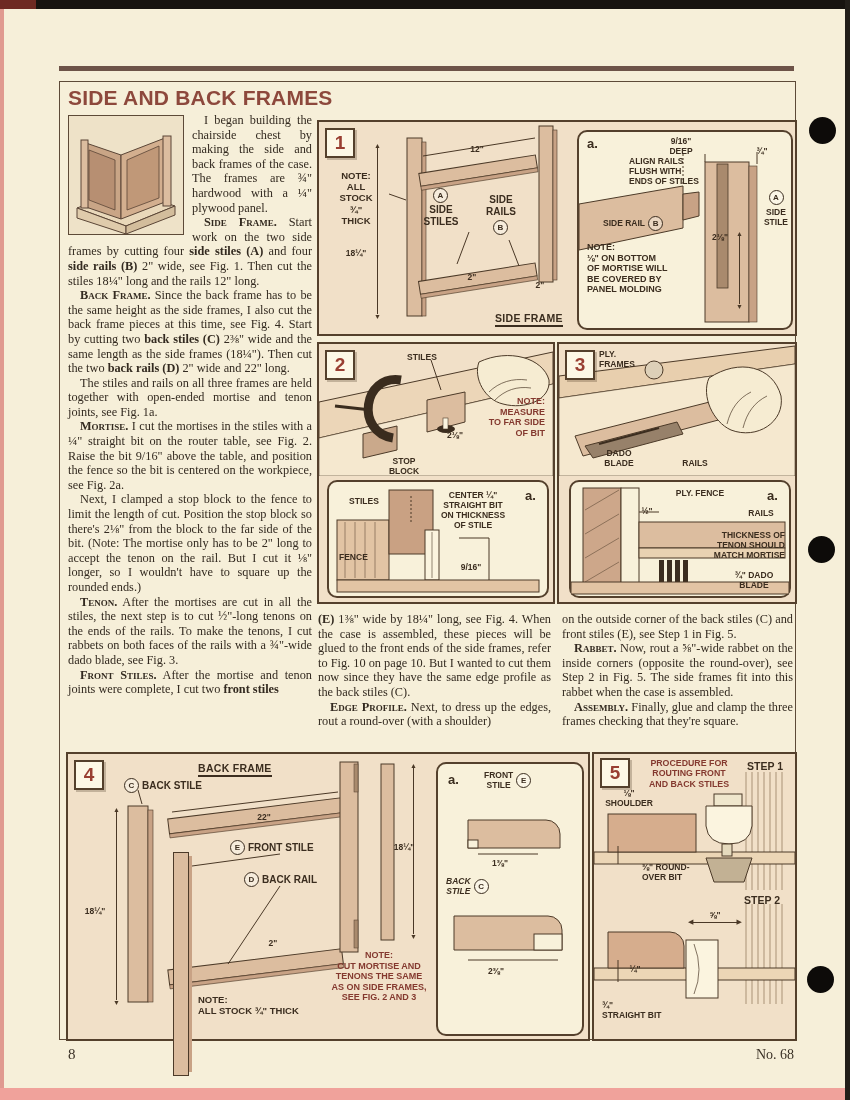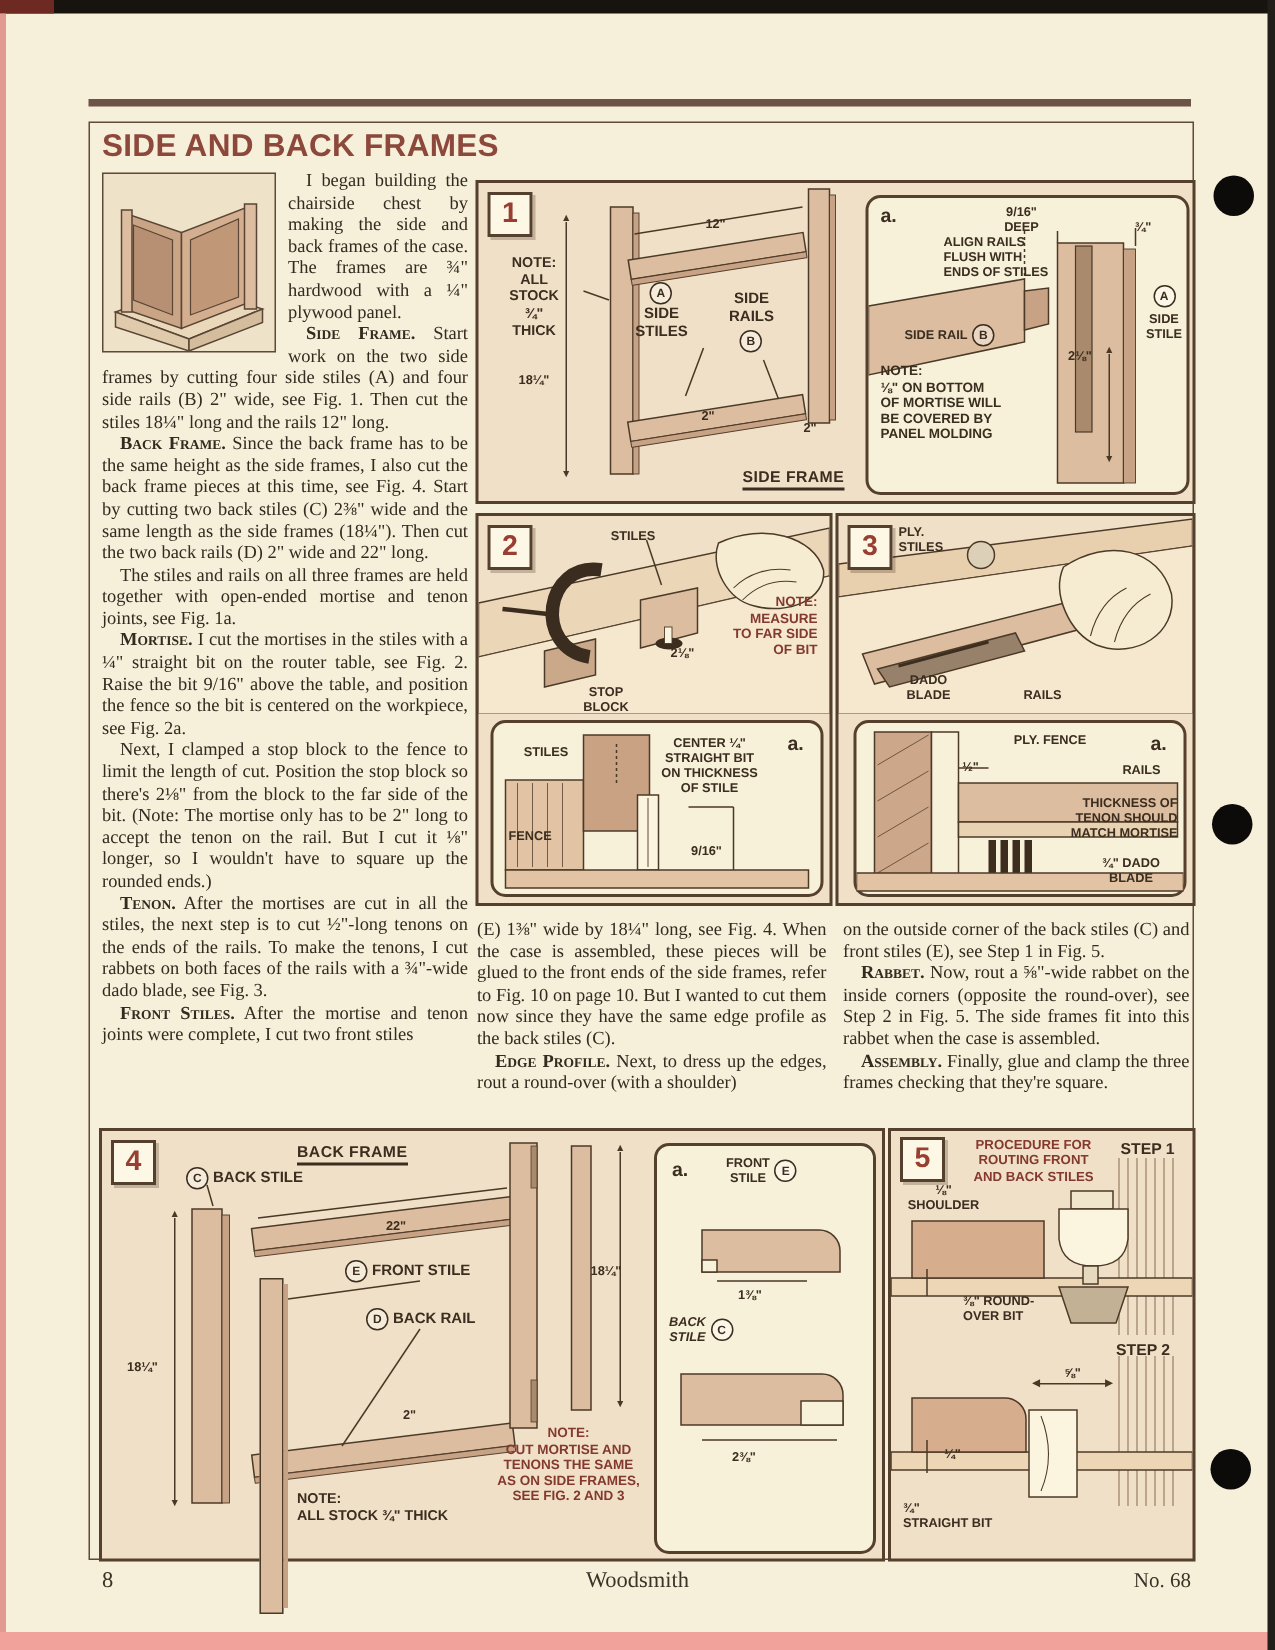--- a/index.html
+++ b/index.html
@@ -14,21 +14,21 @@
   .hole{position:absolute;width:27px;height:27px;border-radius:50%;background:#0d0b09;}
   
   .rule{position:absolute;left:59px;top:66px;width:735px;height:5px;background:#6d5348;}
   .content-box{position:absolute;left:59px;top:81px;width:735px;height:957px;border:1.5px solid #5d4a38;}
   .page-title{position:absolute;left:68px;top:86px;margin:0;font-size:21px;font-weight:800;letter-spacing:.2px;color:#8d483c;}
   
   .bodycol{position:absolute;font-family:"Liberation Serif",serif;font-size:12.3px;line-height:14.6px;color:#332a20;text-align:justify;}
   .bodycol p{margin:0;text-indent:12px;}
   .bodycol p.ni{text-indent:0;}
   .bodycol .sc{font-variant:small-caps;font-weight:bold;}
-  .bodycol .b{font-weight:normal;}
+  .bodycol .b{font-weight:bold;}
   .chest{float:left;width:114px;height:118px;margin:2px 8px 2px 0;border:1px solid #5d4a38;background:#eee2c8;}
   
   .figbox{position:absolute;border:2px solid #54402c;background:#f1e0c8;}
   .plate{position:absolute;width:26px;height:26px;background:#fdf8e6;border:2px solid #54402c;box-shadow:2px 2px 0 rgba(60,40,20,.25);display:flex;align-items:center;justify-content:center;font-size:19px;font-weight:800;color:#993f32;z-index:5;}
   .panel{position:absolute;border:2px solid #54402c;border-radius:10px;background:#f8f1da;z-index:3;}
   .art{position:absolute;left:0;top:0;pointer-events:none;z-index:1;}
   .lbl{position:absolute;font-size:8.5px;font-weight:bold;line-height:1.18;color:#3b2d1f;white-space:pre-line;text-align:center;z-index:4;}
   .tl{text-align:left;} .tr{text-align:right;}
   .maroon{color:#84392f;}
   .cap{font-size:10.5px;letter-spacing:.3px;border-bottom:2px solid #3b2d1f;padding-bottom:1px;white-space:nowrap;}
@@ -241,21 +241,21 @@
       <polygon points="26,102 118,78 124,90 34,114" fill="#97816a" stroke="#4c3a28"></polygon>
       <line x1="40" y1="100" x2="100" y2="84" stroke="#3c2d1f" stroke-width="2"></line>
       <circle cx="95" cy="26" r="9" fill="#ddd0b8" stroke="#4c3a28"></circle>
       <path d="M150,34 C180,14 214,22 222,52 C226,78 198,96 172,86 C154,78 142,52 150,34 Z" fill="#f6ecd2" stroke="#4c3a28"></path>
       <path d="M168,80 C172,64 180,54 192,48 M184,84 C188,68 196,58 208,52" stroke="#4c3a28" stroke-width=".7" fill="none"></path>
     </svg>
     <div class="plate" style="left:6px;top:6px;">
         <span>3</span>
       </div>
     <div class="lbl tl" style="left:40px;top:5px;width:46px;">PLY.
-STILES</div>
+FRAMES</div>
     <div class="lbl" style="left:36px;top:104px;width:48px;">DADO
 BLADE</div>
     <div class="lbl" style="left:114px;top:114px;width:44px;">RAILS</div>
     <div class="panel" style="left:10px;top:136px;width:218px;height:114px;">
       <svg class="art" width="218" height="114">
         <rect x="12" y="6" width="38" height="98" fill="#cda78a" stroke="#4c3a28"></rect>
         <line x1="14" y1="28" x2="48" y2="8" stroke="#4c3a28" stroke-width=".5"></line>
         <line x1="14" y1="52" x2="48" y2="32" stroke="#4c3a28" stroke-width=".5"></line>
         <line x1="14" y1="76" x2="48" y2="56" stroke="#4c3a28" stroke-width=".5"></line>
         <line x1="14" y1="100" x2="48" y2="80" stroke="#4c3a28" stroke-width=".5"></line>
@@ -402,16 +402,15 @@
 OVER BIT</div>
     <div class="lbl" style="left:142px;top:140px;width:52px;font-size:10.5px;">STEP 2</div>
     <div class="dimh" style="left:96px;top:168px;width:50px;"></div>
     <div class="lbl" style="left:106px;top:156px;width:30px;">⅝"</div>
     <div class="lbl" style="left:28px;top:210px;width:26px;">¼"</div>
     <div class="lbl tl" style="left:8px;top:246px;width:80px;">¾"
 STRAIGHT BIT</div>
   </div>
 
   <div class="footer-num">8</div>
-  <div class="footer-brand">Woodsmith</div>
   <div class="footer-issue">No. 68</div>
 
 </div>
 
 </body></html>

